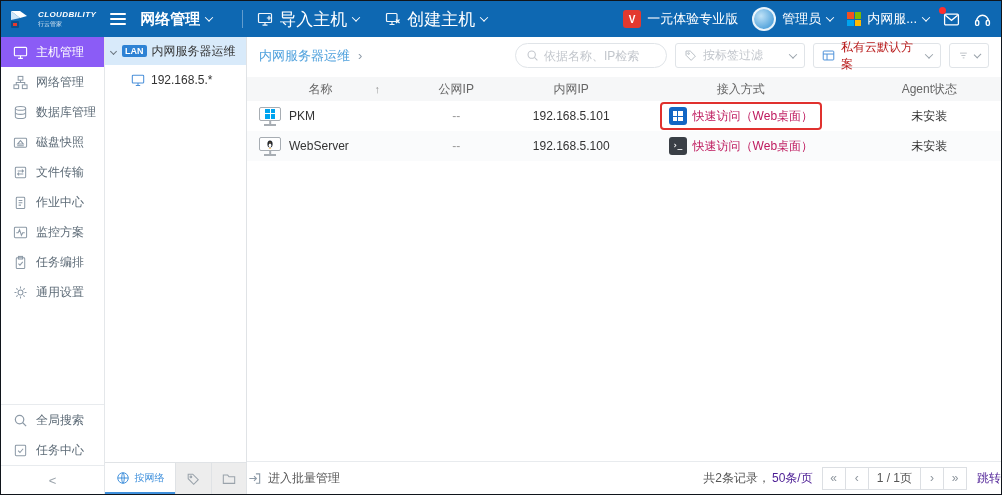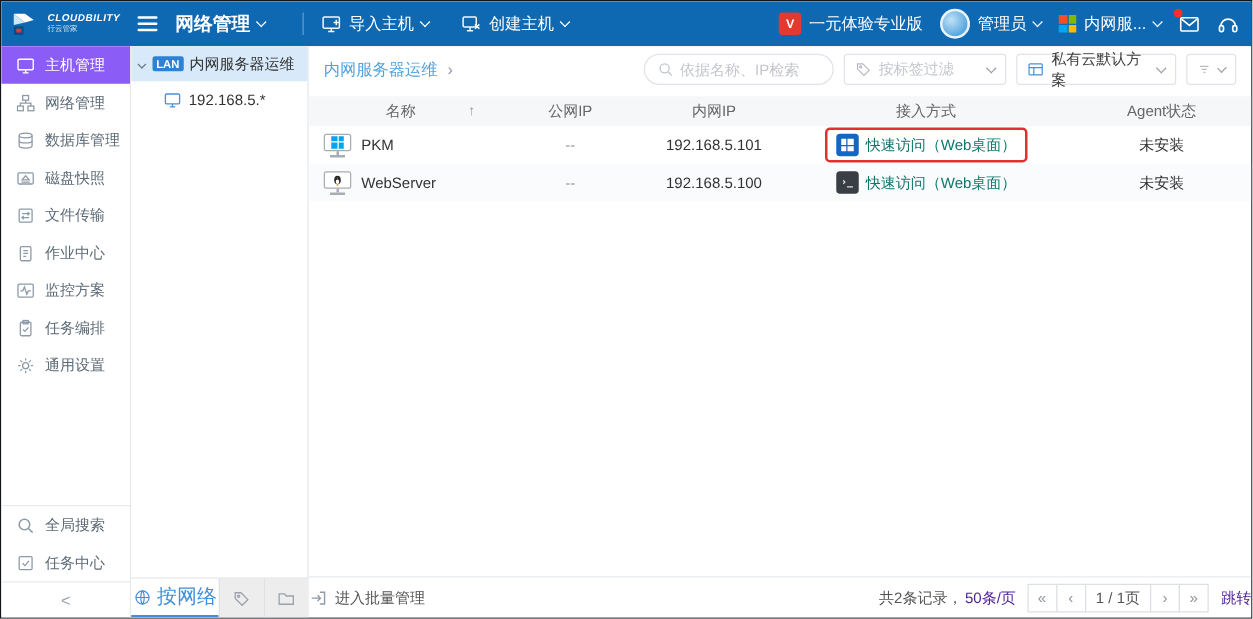--- a/index.html
+++ b/index.html
@@ -12,21 +12,21 @@
   .brand { display:flex; align-items:center; gap:5px; margin-right:10px; }
   .brand-mark { width:24px; height:22px; position:relative; }
   .brand-mark svg { display:block; }
   .brand-text { line-height:1; }
   .brand-name { font-size:8px; font-weight:bold; font-style:italic; letter-spacing:.4px; }
   .brand-sub { font-size:6px; opacity:.85; margin-top:2px; }
   .hamburger { width:16px; display:flex; flex-direction:column; gap:3px; margin:0 14px 0 4px; cursor:pointer; }
   .hamburger i { height:2px; background:#fff; border-radius:1px; }
   .nav-primary { display:flex; align-items:center; gap:6px; font-size:15px; font-weight:bold; margin-right:16px; cursor:pointer; }
   .tb-divider { width:1px; height:18px; background:rgba(255,255,255,.35); margin:0 14px; }
-  .tb-item { display:flex; align-items:center; gap:6px; font-size:13px; margin-right:26px; cursor:pointer; }
+  .tb-item { display:flex; align-items:center; gap:6px; font-size:17px; margin-right:26px; cursor:pointer; }
   .tb-item svg { opacity:.95; }
   .chev { width:6px; height:6px; border-right:1.4px solid currentColor; border-bottom:1.4px solid currentColor; transform:rotate(45deg) translate(-1px,-1px); display:inline-block; }
   .chev.gray { border-color:#9aa3ab; }
   .tb-right { margin-left:auto; display:flex; align-items:center; gap:14px; }
   .upgrade { display:flex; align-items:center; gap:6px; font-size:13px; cursor:pointer; }
   .upgrade-ico { width:18px; height:18px; background:#e3392f; border-radius:3px; color:#fff; font-size:10px; font-weight:bold; display:flex; align-items:center; justify-content:center; }
   .userchip { display:flex; align-items:center; gap:6px; font-size:13px; cursor:pointer; }
   .avatar { width:24px; height:24px; border-radius:50%; border:2px solid rgba(255,255,255,.85); background:radial-gradient(circle at 35% 35%, #bfe2f7, #5aa7dd 70%); }
   .mslogo { width:14px; height:14px; display:grid; grid-template-columns:1fr 1fr; gap:1px; }
   .mslogo i { display:block; }
@@ -50,35 +50,35 @@
   .tree { width:142px; flex:0 0 142px; background:#fff; border-right:1px solid #e0e3e6; display:flex; flex-direction:column; }
   .tree-group { height:28px; background:#d8eafa; display:flex; align-items:center; gap:5px; padding:0 6px; cursor:pointer; }
   .tree-chev { width:5px; height:5px; border-right:1.3px solid #6b7680; border-bottom:1.3px solid #6b7680; transform:rotate(45deg); margin-right:1px; }
   .lan-badge { background:#2e82d4; color:#fff; font-size:9px; font-weight:bold; border-radius:2px; padding:1px 3px; line-height:1.2; }
   .tree-group-label { color:#333; }
   .tree-node { height:30px; display:flex; align-items:center; gap:6px; padding-left:26px; cursor:pointer; color:#333; }
   .tree-node svg { color:#4a90d9; }
   .tree-spacer { flex:1; }
   .tree-tabs { height:32px; display:flex; border-top:1px solid #e0e3e6; }
   .tree-tab { display:flex; align-items:center; justify-content:center; gap:5px; cursor:pointer; }
-  .tree-tab.active { flex:0 0 70px; background:#fff; color:#3f90dc; border-bottom:2px solid #3f90dc; font-size:16px; }
+  .tree-tab.active { flex:0 0 70px; background:#fff; color:#3f90dc; border-bottom:2px solid #3f90dc; font-size:10px; }
   .tree-tab.icon-only { flex:1; background:#ededed; color:#9aa3ab; border-left:1px solid #dfe2e5; }
 
   
   .main { flex:1; display:flex; flex-direction:column; min-width:0; background:#fff; }
   .toolbar { height:37px; flex:0 0 37px; display:flex; align-items:center; padding:0 12px; }
   .breadcrumb { display:flex; align-items:center; gap:8px; color:#51a2dd; font-size:13px; cursor:pointer; }
   .bc-arrow { color:#8d9aa7; font-size:13px; }
   .tool-right { margin-left:auto; display:flex; align-items:center; gap:8px; }
   .search-pill { height:25px; width:152px; border:1px solid #e0e4e8; border-radius:13px; display:flex; align-items:center; gap:5px; padding:0 10px; color:#c2c6cc; }
   .search-pill input { border:none; outline:none; width:110px; font-size:12px; font-family:inherit; color:#333; background:transparent; }
   .search-pill input::placeholder { color:#c2c6cc; }
   .dd { height:25px; border:1px solid #e0e4e8; border-radius:3px; display:flex; align-items:center; gap:6px; padding:0 8px; cursor:pointer; background:#fff; }
   .dd .ph { color:#c2c6cc; }
-  .dd .val { color:#404040; }
+  .dd .val { color:#b91c1c; }
   .dd svg { color:#b6bcc2; }
   .dd svg.blue { color:#4a90d9; }
 
   
   .table { margin-top:3px; }
   .t-head { height:24px; background:#f6f7f8; display:flex; align-items:center; color:#666; }
   .t-row { height:30px; display:flex; align-items:center; color:#333; }
   .t-row.alt { background:#fafbfc; }
   .col { text-align:center; position:relative; }
   .col-name { width:19.5%; display:flex; align-items:center; text-align:left; padding-left:12px; gap:8px; }
@@ -91,21 +91,21 @@
   .dim { color:#999; }
 
   .host-ico { width:22px; height:19px; position:relative; flex:0 0 auto; }
   .host-screen { width:22px; height:14px; border:1px solid #a7adb3; border-radius:2px; display:flex; align-items:center; justify-content:center; background:#fff; }
   .host-stand { position:absolute; left:50%; transform:translateX(-50%); bottom:0; width:12px; height:1.6px; background:#a7adb3; }
   .host-stem { position:absolute; left:50%; transform:translateX(-50%); bottom:1.6px; width:1.6px; height:3px; background:#a7adb3; }
   .winlogo { width:10px; height:10px; display:grid; grid-template-columns:1fr 1fr; gap:1px; }
   .winlogo i { background:#00a4ef; }
 
   .access { display:flex; align-items:center; gap:6px; cursor:pointer; }
-  .access-link { color:#0f766e; }
+  .access-link { color:#be185d; }
   .acc-sq { width:18px; height:18px; border-radius:3px; display:flex; align-items:center; justify-content:center; }
   .acc-win { background:#1266c4; }
   .acc-win .winlogo i { background:#fff; }
   .acc-term { background:#3a3f46; color:#fff; font-family:"DejaVu Sans Mono",monospace; font-size:8px; line-height:1; font-weight:bold; }
   .red-box { border:2px solid #e0312e; border-radius:4px; padding:3px 7px; display:flex; align-items:center; gap:6px; }
 
   .main-spacer { flex:1; }
   .main-footer { height:33px; flex:0 0 33px; border-top:1px solid #e8ebee; display:flex; align-items:center; padding:0 0; color:#555; }
   .batch { display:flex; align-items:center; gap:6px; cursor:pointer; color:#555; }
   .batch svg { color:#8d9aa7; }

